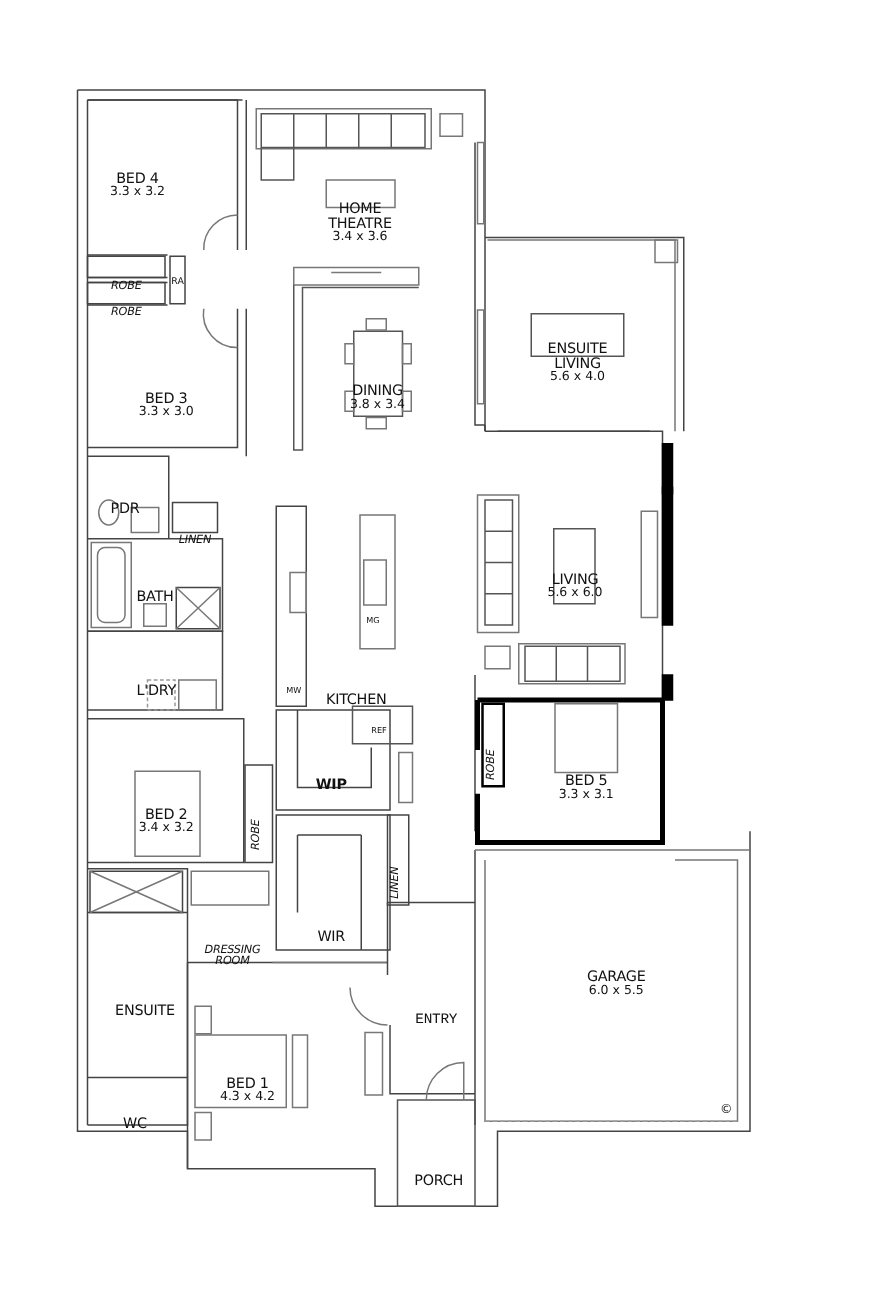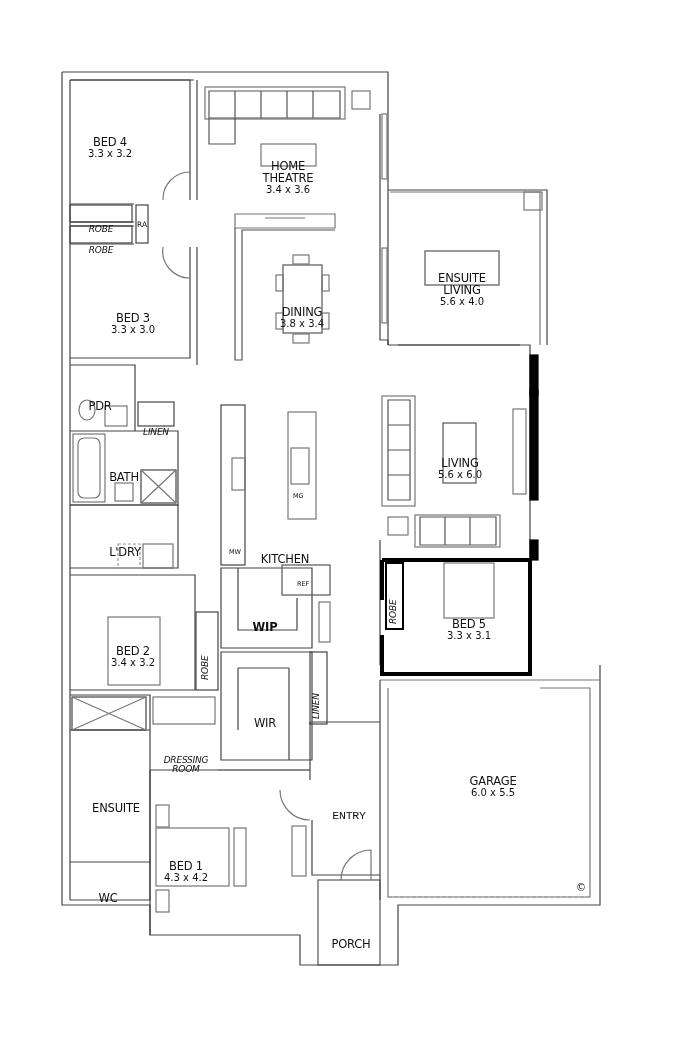--- a/index.html
+++ b/index.html
@@ -186,41 +186,41 @@
 <div class="room-label small vert" style="left:389px;top:578px;height:36px;width:12px;">
   <span class="n">ROBE</span>
 </div>
 <div class="room-label" style="left:103px;top:629px;width:60px;">
   <span class="n">BED 2</span>
   <span class="d">3.4 x 3.2</span>
 </div>
 <div class="room-label small vert" style="left:201px;top:635px;height:34px;width:12px;">
   <span class="n">ROBE</span>
 </div>
-<div class="room-label" style="left:248px;top:701px;width:34px;">
+<div class="room-label" style="left:248px;top:727px;width:34px;">
   <span class="n">WIR</span>
 </div>
 <div class="room-label small vert" style="left:312px;top:672px;height:36px;width:12px;">
   <span class="n">LINEN</span>
 </div>
 <div class="room-label small" style="left:153px;top:740px;width:66px;">
   <span class="n">DRESSING</span>
   <span class="n">ROOM</span>
 </div>
 <div class="room-label" style="left:458px;top:759px;width:70px;">
   <span class="n">GARAGE</span>
   <span class="d">6.0 x 5.5</span>
 </div>
 <div class="room-label" style="left:88px;top:786px;width:56px;">
   <span class="n">ENSUITE</span>
 </div>
 <div class="room-label" style="left:325px;top:794px;width:48px;font-family:Liberation Mono, monospace;">
   <span class="n">ENTRY</span>
 </div>
-<div class="room-label" style="left:156px;top:844px;width:60px;">
+<div class="room-label" style="left:168px;top:844px;width:60px;">
   <span class="n">BED 1</span>
   <span class="d">4.3 x 4.2</span>
 </div>
 <div class="room-label" style="left:95px;top:876px;width:26px;">
   <span class="n">WC</span>
 </div>
 <div class="room-label" style="left:328px;top:922px;width:46px;">
   <span class="n">PORCH</span>
 </div>
 <div class="tag" style="left:576px;top:882px;font-size:10px;">©</div>

